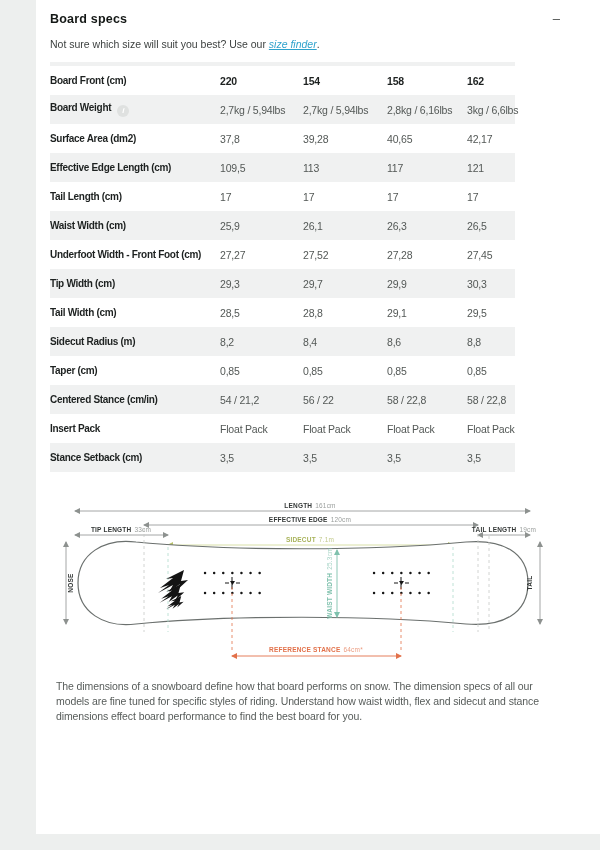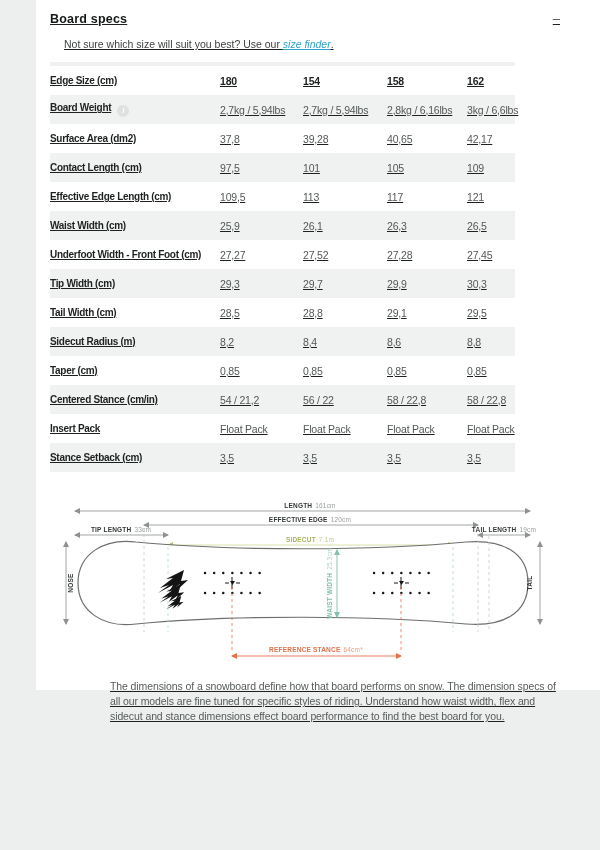--- a/index.html
+++ b/index.html
@@ -3,25 +3,25 @@
 <meta charset="utf-8">
 <style>
   * { box-sizing: border-box; }
   html,body { margin:0; padding:0; }
   body {
     width:600px; height:850px; overflow:hidden;
     background:#edefee;
     font-family:"Liberation Sans", sans-serif;
     color:#1d2120;
   }
-  .card { margin-left:36px; background:#ffffff; height:690px;text-decoration:underline; }
+  .card { margin-left:36px; background:#ffffff; height:834px; }
   .card-header { display:flex; justify-content:space-between; align-items:flex-start; padding:12px 40px 0 14px; }
   .title { font-size:12.5px; font-weight:bold; letter-spacing:.2px; color:#141816; }
   .collapse-btn { border:none; background:none; font-size:13px; color:#4a4e4d; cursor:pointer; line-height:1; padding:0; }
-  .intro { padding:12px 14px 0 28px; font-size:10.5px; color:#3c403f; }
+  .intro { padding:12px 14px 0 14px; font-size:10.5px; color:#3c403f; }
   .intro a { color:#2ea2cc; font-style:italic; text-decoration:underline; cursor:pointer; }
   .table-topline { height:4px; background:#f0f1f1; width:465px; margin:12px 0 0 14px; }
   table.spec-table { table-layout:fixed; width:465px; margin-left:14px; border-collapse:collapse; }
   .spec-table col.c1{width:170px}.spec-table col.c2{width:83px}.spec-table col.c3{width:84px}.spec-table col.c4{width:80px}.spec-table col.c5{width:48px}
   .spec-table th, .spec-table td {
     height:29px; padding:0; text-align:left; vertical-align:middle;
     font-size:10px; white-space:nowrap;
   }
   .spec-table th { font-weight:bold; letter-spacing:-0.3px; color:#1d2120; }
   .spec-table td { color:#53585 6; color:#535856; font-size:10.5px; letter-spacing:-0.2px; }
@@ -34,21 +34,21 @@
     font-style:italic;
   }
   .diagram-wrap { margin:30px 0 0 24px; width:484px; height:167px; }
   svg text { font-family:"Liberation Sans", sans-serif; font-size:6.5px; letter-spacing:.2px; }
   .dlab { font-weight:bold; fill:#33373 6; fill:#333736; }
   .dval { fill:#9a9e9c; font-weight:normal; }
   .olab { font-weight:bold; fill:#a8b35a; }
   .tlab { font-weight:bold; fill:#7fc1ad; }
   .rlab { font-weight:bold; fill:#e2714a; }
   .cval { opacity:.7; font-weight:normal; }
-  .footer-text { margin:4px 32px 0 0; padding:6px 0 0 74px; font-size:10.5px; line-height:1.45;
+  .footer-text { margin:4px 32px 0 0; padding:6px 0 0 20px; font-size:10.5px; line-height:1.45;
     color:#575c5a; letter-spacing:-0.1px; max-width:520px; }
 </style>
 </head>
 <body>
 
 <div class="card">
 
   <div class="card-header">
     <span class="title">Board specs</span>
     <button class="collapse-btn">–</button>
@@ -63,22 +63,22 @@
   <table class="spec-table">
     <colgroup>
         <col class="c1">
         <col class="c2">
         <col class="c3">
         <col class="c4">
         <col class="c5">
       </colgroup>
     <thead>
       <tr>
-        <th>Edge Size (cm)</th>
-        <td>180</td>
+        <th>Board Front (cm)</th>
+        <td>220</td>
         <td>154</td>
         <td>158</td>
         <td>162</td>
       </tr>
     </thead>
     <tbody>
       <tr>
         <th><span>Board Weight</span><span class="info-dot">i</span></th>
         <td>2,7kg / 5,94lbs</td>
         <td>2,7kg / 5,94lbs</td>
@@ -86,32 +86,32 @@
         <td>3kg / 6,6lbs</td>
       </tr>
       <tr>
         <th>Surface Area (dm2)</th>
         <td>37,8</td>
         <td>39,28</td>
         <td>40,65</td>
         <td>42,17</td>
       </tr>
       <tr>
-        <th>Contact Length (cm)</th>
-        <td>97,5</td>
-        <td>101</td>
-        <td>105</td>
-        <td>109</td>
-      </tr>
-      <tr>
         <th>Effective Edge Length (cm)</th>
         <td>109,5</td>
         <td>113</td>
         <td>117</td>
         <td>121</td>
+      </tr>
+      <tr>
+        <th>Tail Length (cm)</th>
+        <td>17</td>
+        <td>17</td>
+        <td>17</td>
+        <td>17</td>
       </tr>
       <tr>
         <th>Waist Width (cm)</th>
         <td>25,9</td>
         <td>26,1</td>
         <td>26,3</td>
         <td>26,5</td>
       </tr>
       <tr>
         <th>Underfoot Width - Front Foot (cm)</th>

